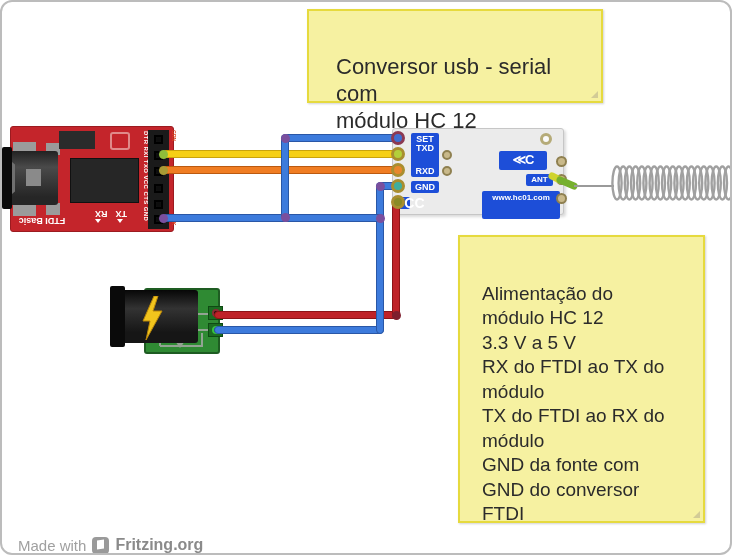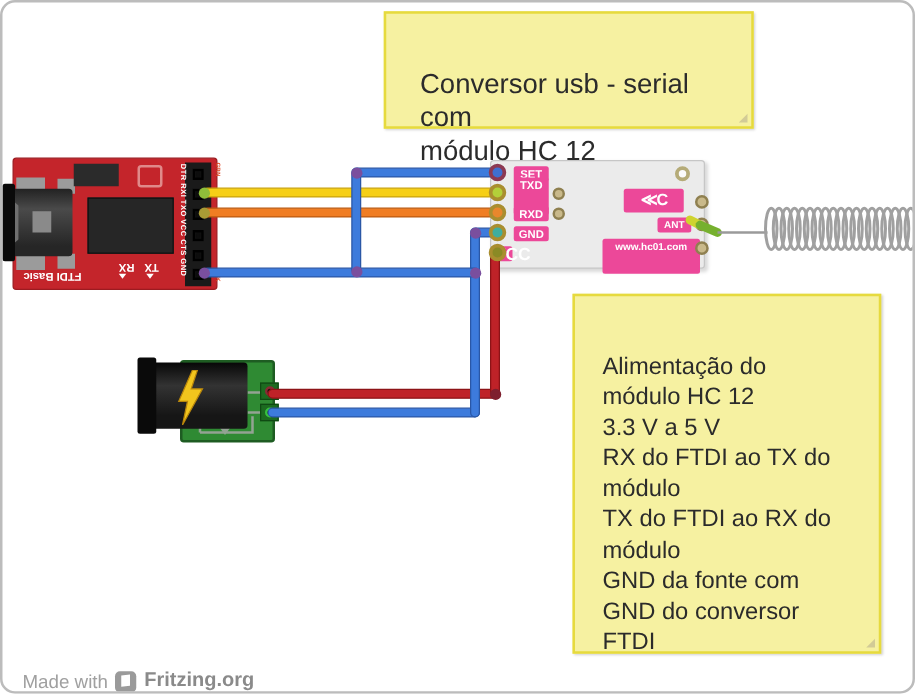--- a/index.html
+++ b/index.html
@@ -22,21 +22,21 @@
   
   .ftdi-board{background:#c4252b;border:1px solid #9c1b20;border-radius:3px;}
   .pad{background:#9b9b9b;}
   .pin-sq{position:absolute;width:9px;height:9px;background:#0d0d0d;box-shadow:inset 0 0 0 2px #000, inset 0 0 3px #3a3a3a;}
   .rot180{transform:rotate(180deg);}
   .vtext{transform:rotate(90deg);transform-origin:left top;}
   .ftdi-small{color:#fff;font-weight:bold;}
   
   .hc12-board{background:#ebebeb;border:1px solid #c6c6c6;border-radius:3px;
               box-shadow:2px 2px 3px rgba(0,0,0,.15);}
-  .navy{background:#ec4899;color:#fff;text-align:center;border-radius:2px;
+  .navy{background:#1d4ed8;color:#fff;text-align:center;border-radius:2px;
         font-weight:bold;box-sizing:border-box;}
   .hpin{position:absolute;width:8px;height:8px;border-radius:50%;}
   .goldpad{position:absolute;border-radius:50%;background:#c9b98a;border:2px solid #8f8050;box-sizing:border-box;}
   
   .psu-board{background:#2f8a33;border:2px solid #1e5c22;border-radius:3px;box-sizing:border-box;}
   .jack{background:linear-gradient(#070707,#333 35%,#161616 80%);border-radius:3px;}
   .term{position:absolute;width:15px;height:14px;background:#1c6b20;border:1px solid #0f4a13;box-sizing:border-box;}
   .term-ring{position:absolute;left:3px;top:2px;width:8px;height:8px;border-radius:50%;box-sizing:border-box;background:#1a0a0a;}
   .footer-txt{color:#a0a0a0;}
   .brand{color:#8a8a8a;font-weight:bold;}

